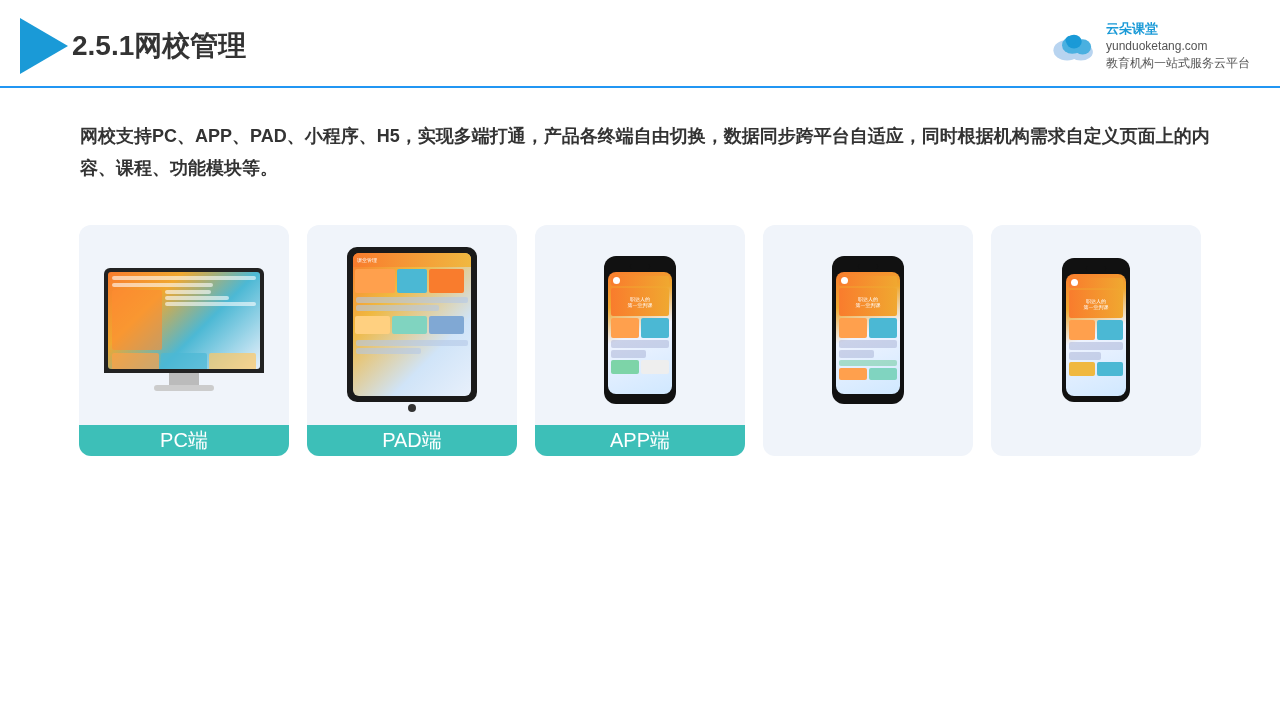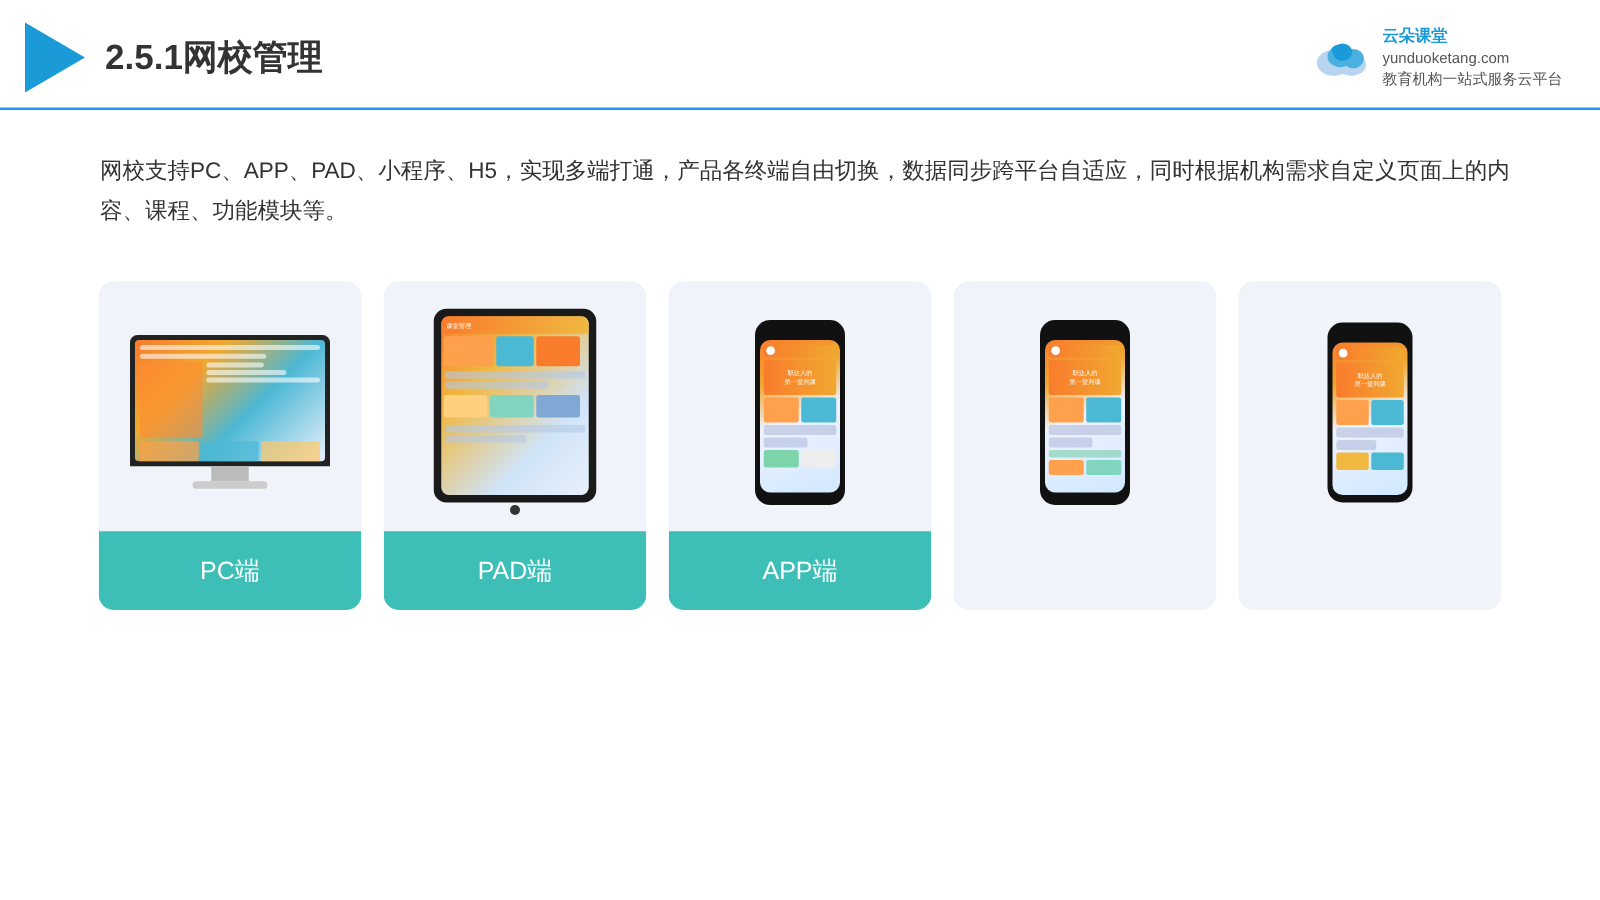--- a/index.html
+++ b/index.html
@@ -15,21 +15,21 @@
     .header {
       display: flex;
       align-items: center;
       justify-content: space-between;
       padding: 18px 30px 12px 20px;
       border-bottom: 2px solid #2196f3;
     }
     .header-left {
       display: flex;
       align-items: center;
-      gap: 16px;
+      gap: 4px;
     }
     .logo-triangle {
       width: 0;
       height: 0;
       border-top: 28px solid transparent;
       border-bottom: 28px solid transparent;
       border-left: 48px solid #1a9ad7;
     }
     .page-title {
       font-size: 28px;
@@ -55,20 +55,21 @@
       color: #1a9ad7;
       font-weight: 600;
     }
 
     
     .description {
       padding: 32px 48px 20px 80px;
       font-size: 18px;
       color: #333;
       line-height: 1.8;
+      font-weight: bold;
     }
 
     
     .cards-container {
       display: flex;
       gap: 18px;
       padding: 20px 60px;
       justify-content: center;
     }
 
@@ -90,21 +91,21 @@
       justify-content: center;
       padding: 20px 10px 10px;
     }
 
     .card-label {
       width: 100%;
       background: #3dbfb8;
       color: #fff;
       font-size: 20px;
       text-align: center;
-      padding: 18px 0;
+      padding: 2px 0;
       font-weight: 500;
     }
 
     
     .pc-mockup {
       width: 160px;
       position: relative;
     }
     .pc-screen-frame {
       background: #222;

